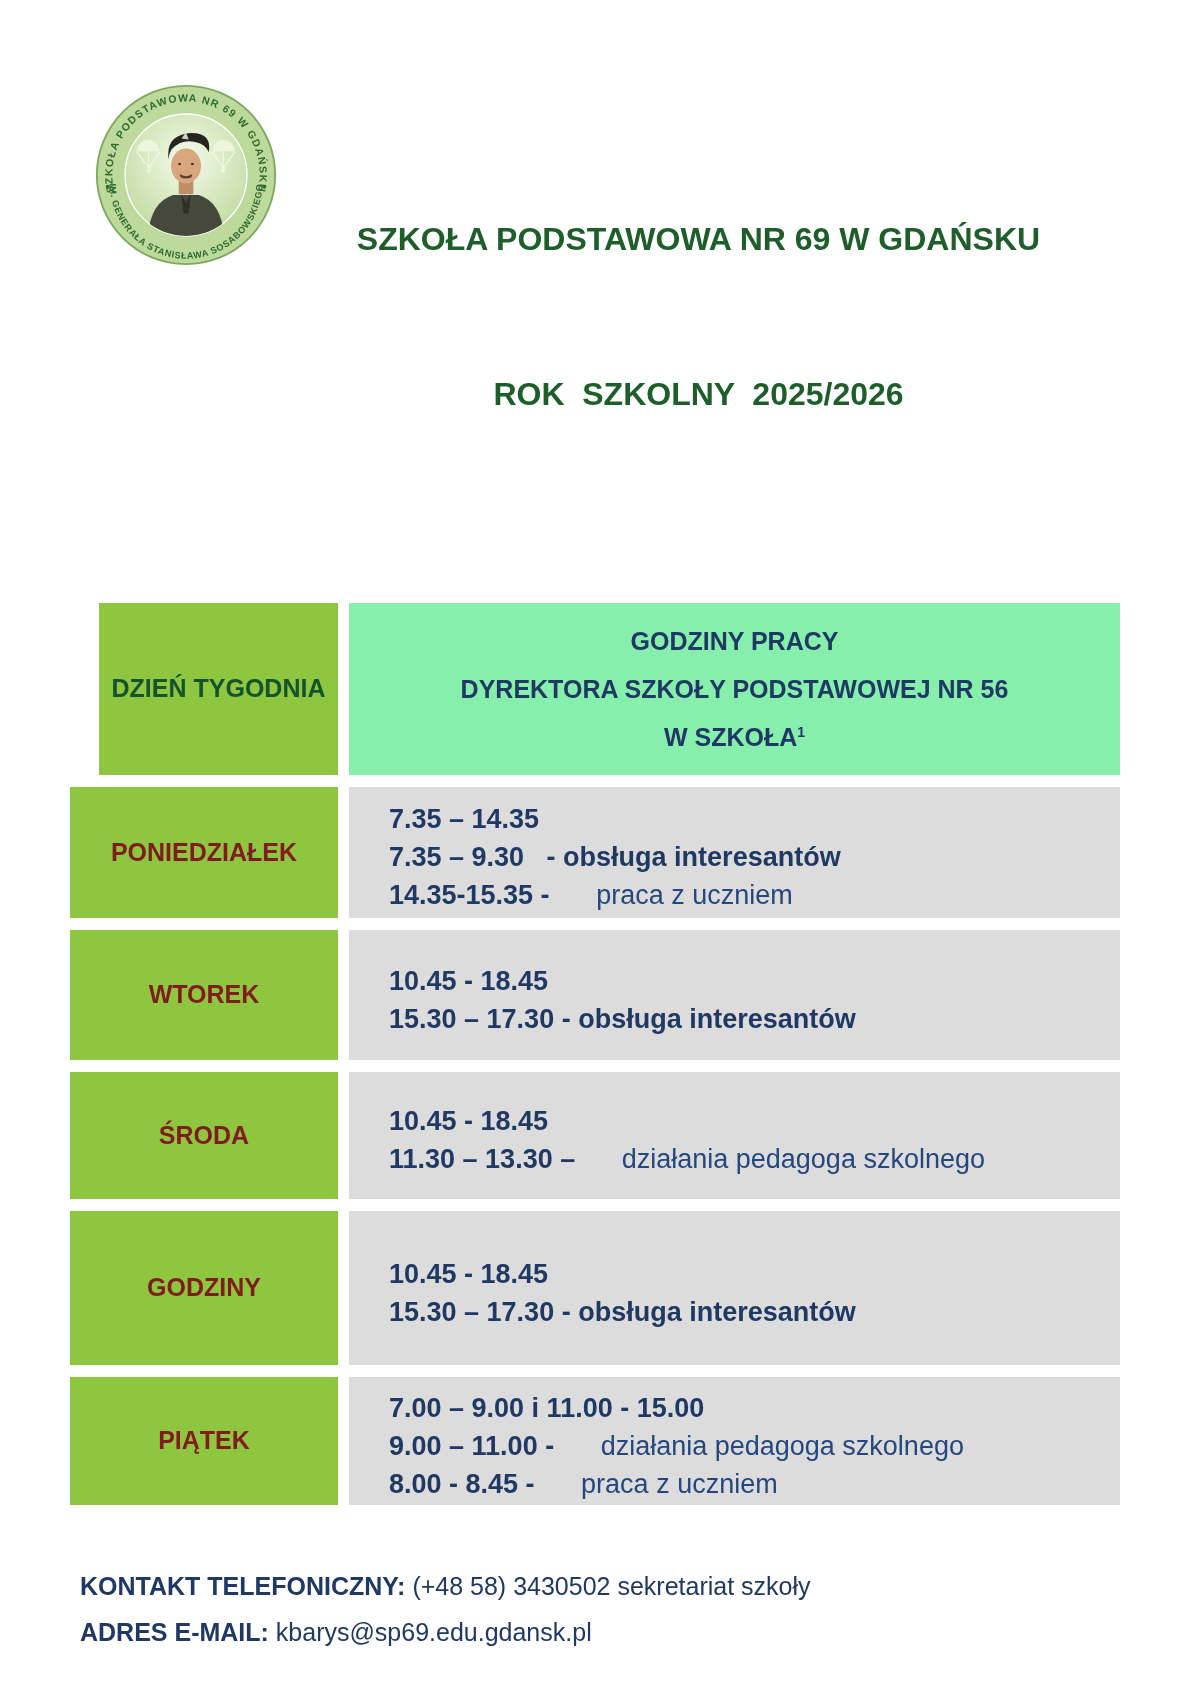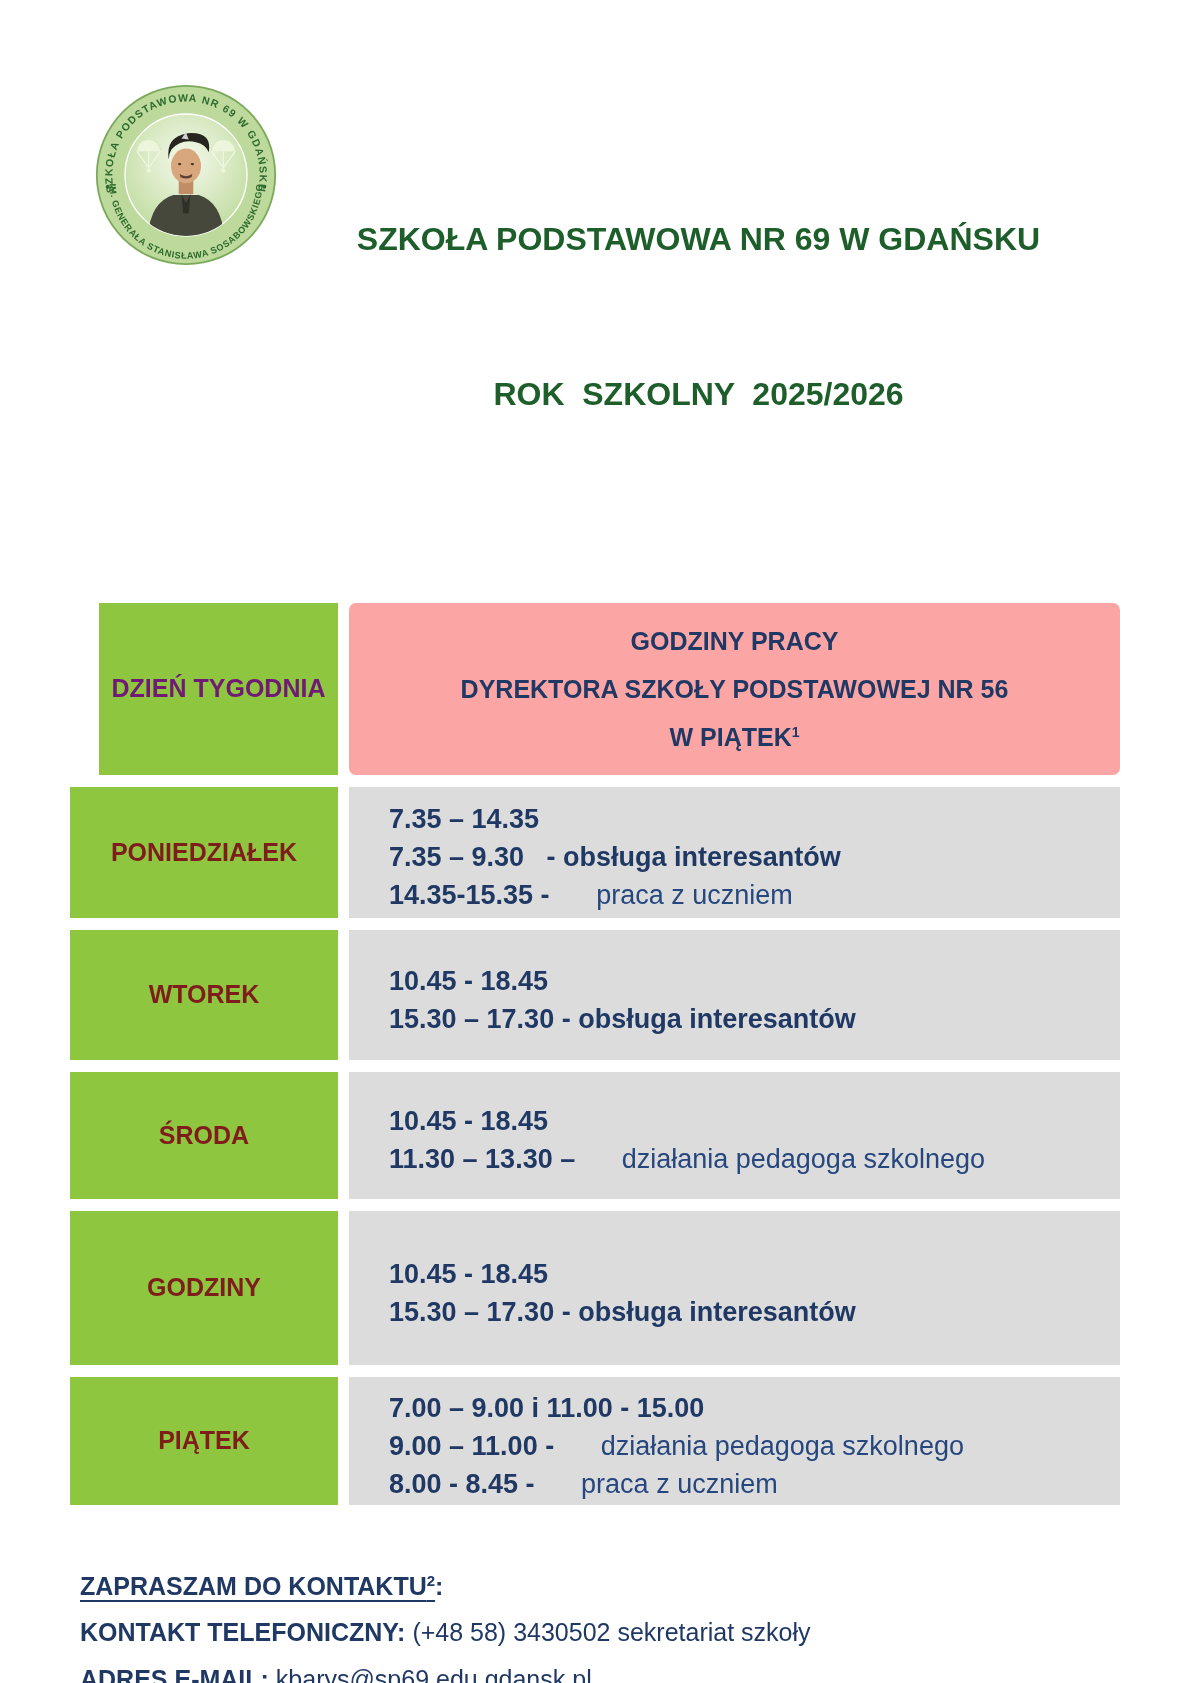--- a/index.html
+++ b/index.html
@@ -15,23 +15,23 @@
   .title-block{flex:1;text-align:center;margin-top:26px;color:#1d5e2a;font-weight:bold;
     font-size:32px;line-height:1.62;white-space:pre;}
   
   .sched-table{
     margin:78px 70px 0 70px;display:grid;grid-template-columns:268px 1fr;
     grid-template-rows:172px 131px 130px 127px 154px 128px;
     column-gap:11px;row-gap:12px;
   }
   .cell-day{background:#8ec63f;display:flex;align-items:center;justify-content:center;
     color:#7f1d1d;font-weight:bold;font-size:25px;text-align:center;}
-  .cell-day.hd{color:#701a75;margin-left:29px;}
-  .cell-hours-header{background:#fca5a5;color:#1f3864;font-weight:bold;font-size:25px;
-    text-align:center;display:flex;flex-direction:column;justify-content:center;line-height:1.92;border-radius:7px;}
+  .cell-day.hd{color:#14532d;margin-left:29px;}
+  .cell-hours-header{background:#86efac;color:#1f3864;font-weight:bold;font-size:25px;
+    text-align:center;display:flex;flex-direction:column;justify-content:center;line-height:1.92;}
   .cell-hours-header sup{font-size:14px;vertical-align:super;}
   .cell-hours{background:#dcdcdc;color:#1f3864;font-size:27px;
     padding:24px 18px 12px 40px;display:flex;flex-direction:column;justify-content:center;}
   .time-line{line-height:1.4;white-space:pre-wrap;}
   .time-line .b{font-weight:bold;color:#1f3864;}
   .time-line .r{font-weight:normal;color:#26477e;margin-left:39px;}
   
   .contact{margin:58px 70px 0 80px;color:#1f3864;font-size:25px;line-height:1.87;}
   .contact .lbl{font-weight:bold;}
   .contact .val{font-weight:normal;white-space:pre-wrap;}
@@ -100,21 +100,21 @@
   </div>
 
   <div class="sched-table">
 
     <div class="cell-day hd">
       <span>DZIEŃ TYGODNIA</span>
     </div>
     <div class="cell-hours-header">
       <div>GODZINY PRACY</div>
       <div>DYREKTORA SZKOŁY PODSTAWOWEJ NR 56</div>
-      <div><span>W PIĄTEK</span><sup>1</sup></div>
+      <div><span>W SZKOŁA</span><sup>1</sup></div>
     </div>
 
     <div class="cell-day">
       <span>PONIEDZIAŁEK</span>
     </div>
     <div class="cell-hours">
       <div class="time-line"><span class="b">7.35 – 14.35</span><span class="r"></span></div>
       <div class="time-line"><span class="b">7.35 – 9.30   - obsługa interesantów</span><span class="r"></span></div>
       <div class="time-line"><span class="b">14.35-15.35 -</span><span class="r"> praca z uczniem</span></div>
     </div>
@@ -149,23 +149,20 @@
     <div class="cell-hours">
       <div class="time-line"><span class="b">7.00 – 9.00 i 11.00 - 15.00</span><span class="r"></span></div>
       <div class="time-line"><span class="b">9.00 – 11.00 -</span><span class="r"> działania pedagoga szkolnego</span></div>
       <div class="time-line"><span class="b">8.00 - 8.45 -</span><span class="r"> praca z uczniem</span></div>
     </div>
 
   </div>
 
   <div class="contact">
     <div>
-      <span class="invite"><span>ZAPRASZAM DO KONTAKTU</span><sup>2</sup></span><span class="lbl">:</span>
-    </div>
-    <div>
       <span class="lbl">KONTAKT TELEFONICZNY:</span><span class="val"> (+48 58) 3430502 sekretariat szkoły</span>
     </div>
     <div>
       <span class="lbl">ADRES E-MAIL:</span><span class="val"> kbarys@sp69.edu.gdansk.pl</span>
     </div>
   </div>
 
 </div>
 
 </body></html>

